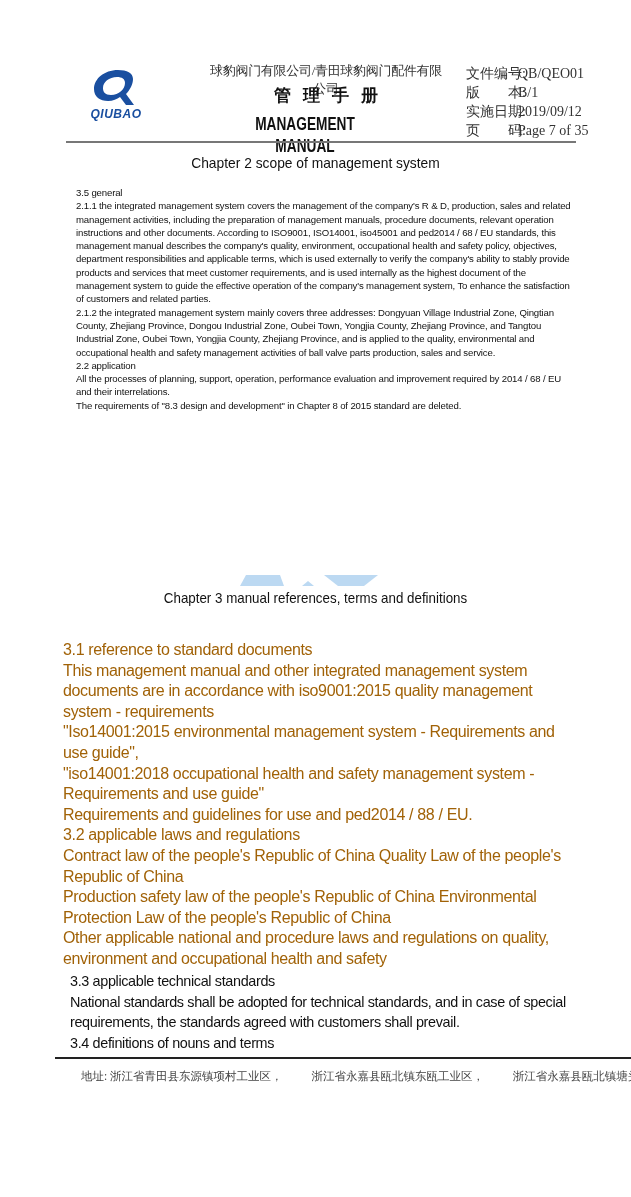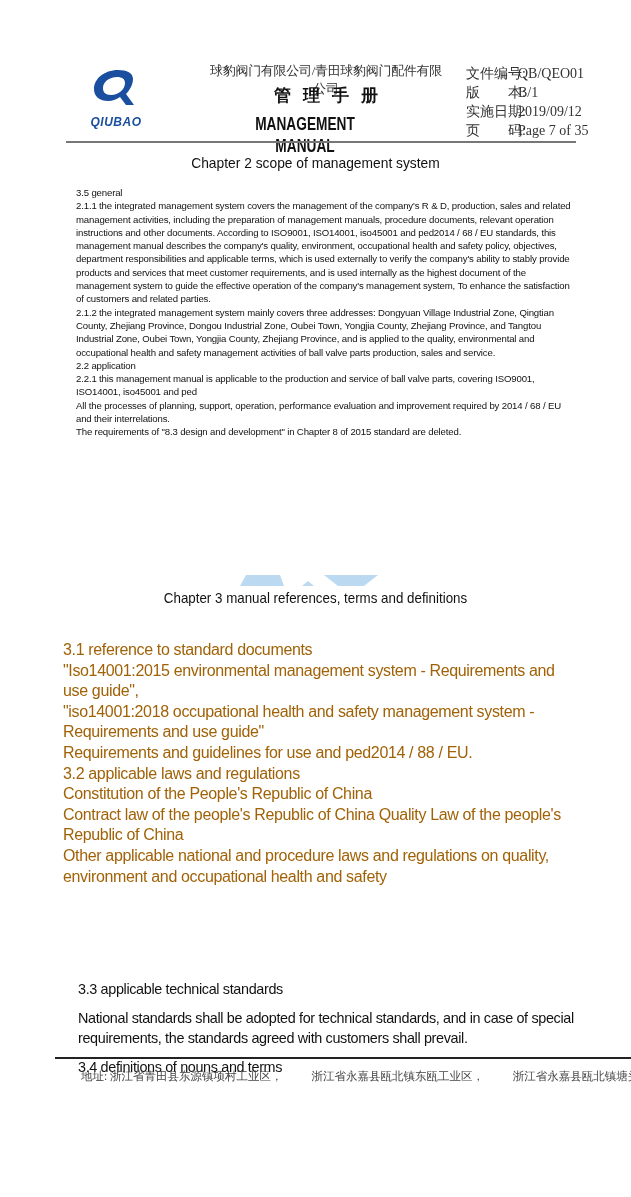--- a/index.html
+++ b/index.html
@@ -5,21 +5,21 @@
     html, body { margin: 0; padding: 0; background: #ffffff; }
     body { width: 631px; height: 1197px; position: relative; overflow: hidden;
       font-family: "Liberation Sans", sans-serif; color: #111; }
     .abs { position: absolute; }
 
     
     .logo { left: 86px; top: 67px; width: 60px; height: 60px; }
     .logo svg { display: block; }
     .logo-text { position: absolute; left: 0; top: 40px; width: 60px; text-align: center;
       font-family: "Liberation Sans", sans-serif; font-weight: bold; font-style: italic;
-      font-size: 12px; color: #1a4fa0; letter-spacing: 0.5px; margin-top: 8px; }
+      font-size: 12px; color: #1a4fa0; letter-spacing: 0.5px; }
     .company { left: 206px; top: 62px; width: 240px; text-align: center;
       font-family: "Liberation Serif", serif; font-size: 13px; color: #333; letter-spacing: -0.3px; }
     .cn-title { left: 230px; top: 84px; width: 160px; text-align: right;
       font-family: "DejaVu Sans", sans-serif; font-weight: bold; font-size: 17px; letter-spacing: 12px; color: #111; }
     .en-title { left: 220px; top: 113px; width: 170px; text-align: center;
       font-family: "Liberation Sans", sans-serif; font-weight: bold; font-size: 19px; color: #111;
       transform: scaleX(0.72); transform-origin: center; letter-spacing: 0; }
     .meta { left: 466px; top: 64px; font-family: "Liberation Serif", serif; font-size: 14px; color: #333; }
     .meta .row { height: 19px; line-height: 19px; white-space: nowrap; }
     .meta .k { display: inline-block; width: 52px; }
@@ -36,21 +36,21 @@
     .wm { left: 240px; top: 572px; width: 140px; height: 12px; }
 
     
     .ch3-title { left: 0; width: 631px; top: 590px; text-align: center; font-size: 14.5px; color: #111;
       transform: scaleX(0.92); }
     .ch3-body { left: 63px; top: 640px; width: 520px; font-size: 16px; line-height: 20.6px; color: #a16207;
       letter-spacing: -0.35px; }
     .ch3-body p { margin: 0; }
     .ch3-body2 { left: 70px; top: 971px; width: 520px; font-size: 14.4px; line-height: 20.6px; color: #111;
       letter-spacing: -0.35px; }
-    .ch3-body2 p { margin: 8px; }
+    .ch3-body2 p { margin: 0; }
 
     .footer-rule { left: 55px; top: 1057px; width: 576px; height: 2px; background: #222; }
     .footer { left: 81px; top: 1069px; font-family: "Liberation Serif", serif; font-size: 11.5px; color: #444; white-space: nowrap; }
     .footer span { margin-right: 26px; }
   </style>
 </head>
 <body>
 
 <div class="abs logo">
   <svg width="60" height="40" viewBox="0 0 60 40">
@@ -71,42 +71,42 @@
 </div>
 
 <div class="abs header-rule"></div>
 
 <div class="abs ch2-title">Chapter 2 scope of management system</div>
 <div class="abs ch2-body">
   <p>3.5 general</p>
   <p>2.1.1 the integrated management system covers the management of the company's R &amp; D, production, sales and related management activities, including the preparation of management manuals, procedure documents, relevant operation instructions and other documents. According to ISO9001, ISO14001, iso45001 and ped2014 / 68 / EU standards, this management manual describes the company's quality, environment, occupational health and safety policy, objectives, department responsibilities and applicable terms, which is used externally to verify the company's ability to stably provide products and services that meet customer requirements, and is used internally as the highest document of the management system to guide the effective operation of the company's management system, To enhance the satisfaction of customers and related parties.</p>
   <p>2.1.2 the integrated management system mainly covers three addresses: Dongyuan Village Industrial Zone, Qingtian County, Zhejiang Province, Dongou Industrial Zone, Oubei Town, Yongjia County, Zhejiang Province, and Tangtou Industrial Zone, Oubei Town, Yongjia County, Zhejiang Province, and is applied to the quality, environmental and occupational health and safety management activities of ball valve parts production, sales and service.</p>
   <p>2.2 application</p>
-  <p>2.2.1 this management manual is applicable to the production and service of ball valve parts, covering ISO9001, ISO14001, iso45001 and ped</p>
   <p>All the processes of planning, support, operation, performance evaluation and improvement required by 2014 / 68 / EU and their interrelations.</p>
   <p>The requirements of "8.3 design and development" in Chapter 8 of 2015 standard are deleted.</p>
 </div>
 
 <div class="abs wm">
   <svg width="140" height="12" viewBox="0 0 140 12">
     <polygon points="6,1 40,1 44,12 0,12" fill="#bcd9f2"></polygon>
     <polygon points="62,12 68,7 74,12" fill="#bcd9f2"></polygon>
     <polygon points="84,1 138,1 124,12 98,12" fill="#bcd9f2"></polygon>
   </svg>
 </div>
 
 <div class="abs ch3-title">Chapter 3 manual references, terms and definitions</div>
 <div class="abs ch3-body">
   <p>3.1 reference to standard documents</p>
+  <p>This management manual and other integrated management system documents are in accordance with iso9001:2015 quality management system - requirements</p>
   <p>"Iso14001:2015 environmental management system - Requirements and use guide",</p>
   <p>"iso14001:2018 occupational health and safety management system - Requirements and use guide"</p>
   <p>Requirements and guidelines for use and ped2014 / 88 / EU.</p>
   <p>3.2 applicable laws and regulations</p>
-  <p>Constitution of the People's Republic of China</p>
   <p>Contract law of the people's Republic of China Quality Law of the people's Republic of China</p>
+  <p>Production safety law of the people's Republic of China Environmental Protection Law of the people's Republic of China</p>
   <p>Other applicable national and procedure laws and regulations on quality, environment and occupational health and safety</p>
 </div>
 <div class="abs ch3-body2">
   <p>3.3 applicable technical standards</p>
   <p>National standards shall be adopted for technical standards, and in case of special requirements, the standards agreed with customers shall prevail.</p>
   <p>3.4 definitions of nouns and terms</p>
 </div>
 
 <div class="abs footer-rule"></div>
 <div class="abs footer">

